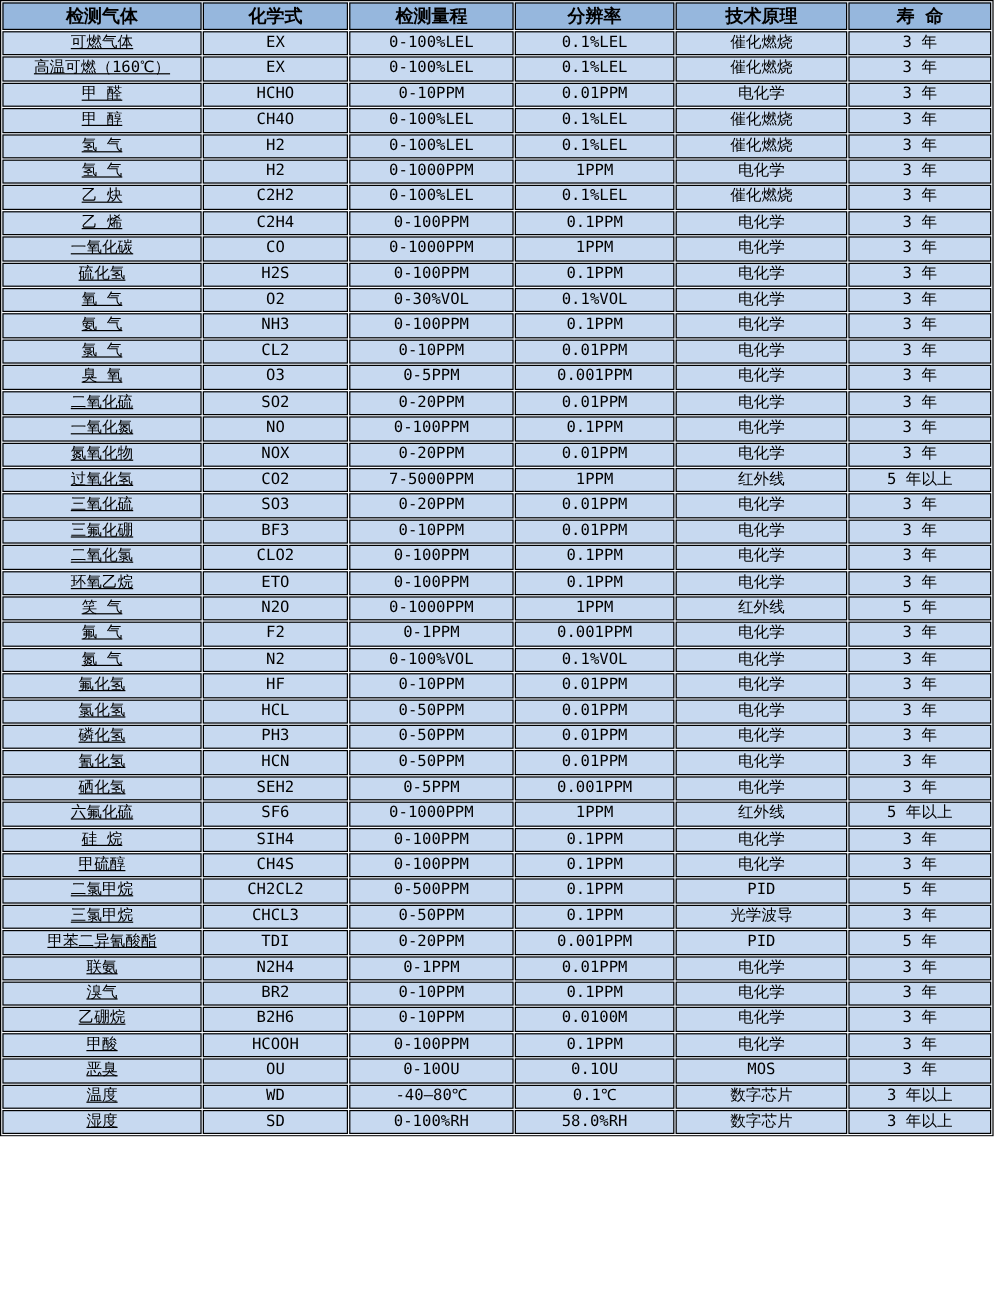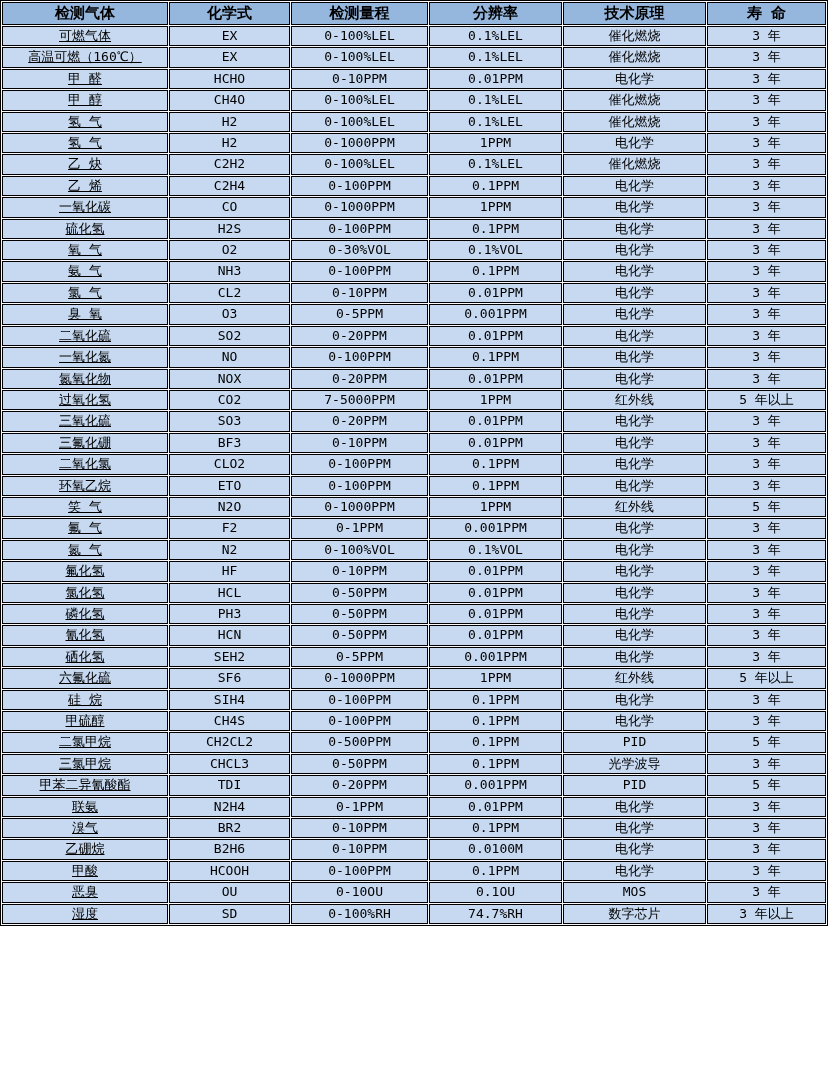--- a/index.html
+++ b/index.html
@@ -380,21 +380,29 @@
       </tr>
       <tr>
         <td class="gas">恶臭</td>
         <td>OU</td>
         <td>0-10OU</td>
         <td>0.1OU</td>
         <td>MOS</td>
         <td>3 年</td>
       </tr>
       <tr>
+        <td class="gas">温度</td>
+        <td>WD</td>
+        <td>-40—80℃</td>
+        <td>0.1℃</td>
+        <td>数字芯片</td>
+        <td>3 年以上</td>
+      </tr>
+      <tr>
         <td class="gas">湿度</td>
         <td>SD</td>
         <td>0-100%RH</td>
-        <td>74.7%RH</td>
+        <td>58.0%RH</td>
         <td>数字芯片</td>
         <td>3 年以上</td>
       </tr>
     </tbody>
 </table>
 
 </body></html>

